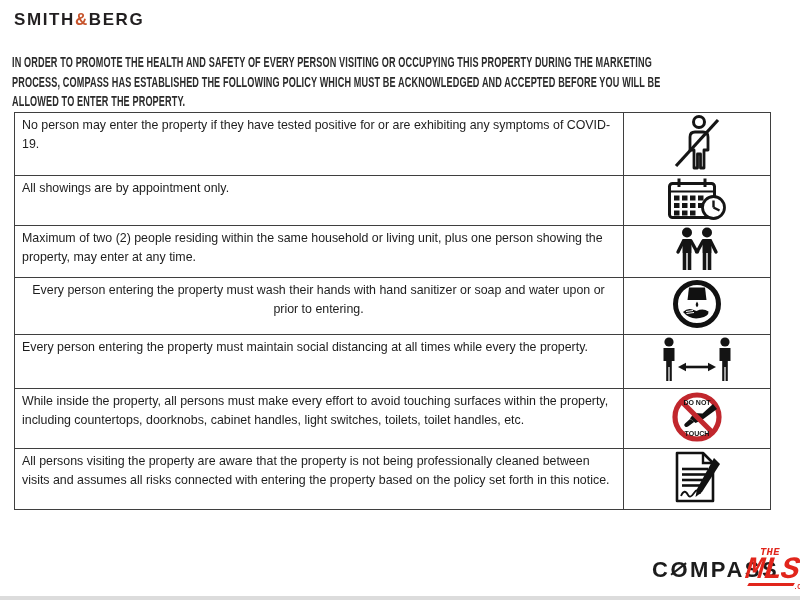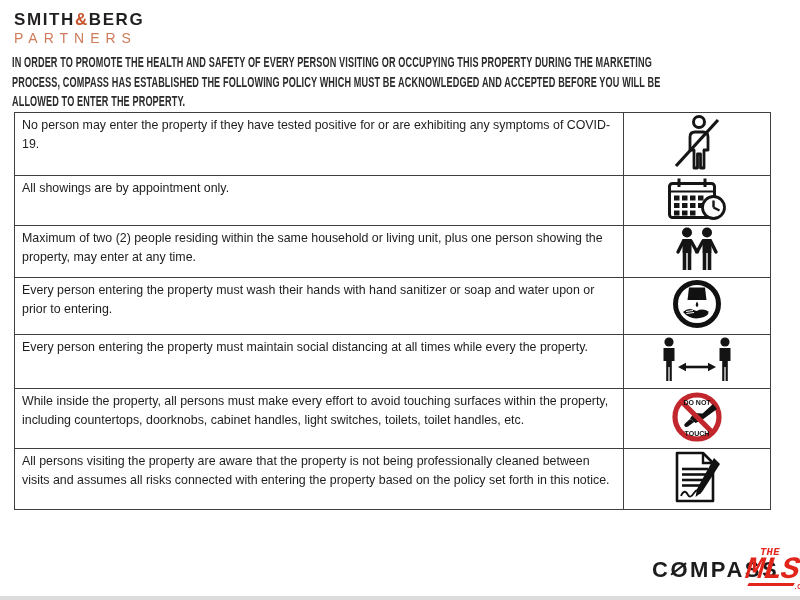--- a/index.html
+++ b/index.html
@@ -14,21 +14,21 @@
   .brand-line2{font-size:14px;font-weight:400;letter-spacing:6px;color:#ce7b5b;margin-top:1px;}
   
   .intro{position:absolute;left:12px;top:53px;transform:scaleX(0.66);transform-origin:0 0;color:#2b2b2b;}
   .intro div{white-space:nowrap;font-size:13.8px;font-weight:700;line-height:19.5px;letter-spacing:.2px;}
   
   table.policy{position:absolute;left:14px;top:112px;width:739px;border-collapse:collapse;table-layout:fixed;}
   table.policy td{border:1.5px solid #3f3f3f;}
   td.ptext{width:593px;vertical-align:top;padding:3px 8px 3px 7px;font-size:12.4px;line-height:1.5;color:#1d1d1d;}
   td.picon{width:146px;text-align:center;vertical-align:middle;padding:1px 0;}
   tr.r1{height:61px;} tr.r2{height:44px;} tr.r3{height:46px;padding-left:15px;} tr.r4{height:60px;}
-  tr.r5{height:54px;} tr.r6{height:54px;} tr.r7{height:60px;} tr.r8{height:58px;}
+  tr.r5{height:54px;text-align:center;} tr.r6{height:54px;} tr.r7{height:60px;} tr.r8{height:58px;}
   .icn{display:inline-block;vertical-align:middle;}
   
   .compass-wordmark{position:absolute;left:652px;top:557px;font-size:22px;font-weight:700;
     letter-spacing:2.5px;color:#1c1c1c;}
   .compass-o{position:relative;display:inline-block;}
   .compass-o::after{content:"";position:absolute;left:-1px;top:11px;width:19px;height:1.8px;
     background:#1c1c1c;transform:rotate(-38deg);}
   .mls-logo{position:absolute;left:745px;top:545px;width:60px;height:48px;color:#e1251b;
     font-style:italic;font-weight:700;font-family:Liberation Mono, monospace;}
   .mls-the{position:absolute;top:1px;left:15px;font-size:10.5px;letter-spacing:.3px;}
@@ -36,21 +36,20 @@
   .mls-tm{position:absolute;top:9px;right:-3px;font-size:6px;font-style:normal;}
   .mls-bar{position:absolute;bottom:7px;left:3px;width:46px;height:3.2px;background:#e1251b;transform:skewX(-30deg);}
   .mls-com{position:absolute;bottom:2px;right:-4px;font-size:6.5px;font-style:normal;font-weight:700;}
   .page-bottom-edge{position:absolute;left:0;bottom:0;width:800px;height:4px;background:#dcdcdc;}
 </style>
 </head>
 <body>
 
 <div class="brand">
   <div class="brand-line1"><span>SMITH</span><span class="brand-amp">&amp;</span><span>BERG</span></div>
-  <div class="brand-line2">PARTNERS</div>
 </div>
 
 <div class="intro">
   <div>IN ORDER TO PROMOTE THE HEALTH AND SAFETY OF EVERY PERSON VISITING OR OCCUPYING THIS PROPERTY DURING THE MARKETING</div>
   <div>PROCESS, COMPASS HAS ESTABLISHED THE FOLLOWING POLICY WHICH MUST BE ACKNOWLEDGED AND ACCEPTED BEFORE YOU WILL BE</div>
   <div>ALLOWED TO ENTER THE PROPERTY.</div>
 </div>
 
 <table class="policy">
   <tbody>

